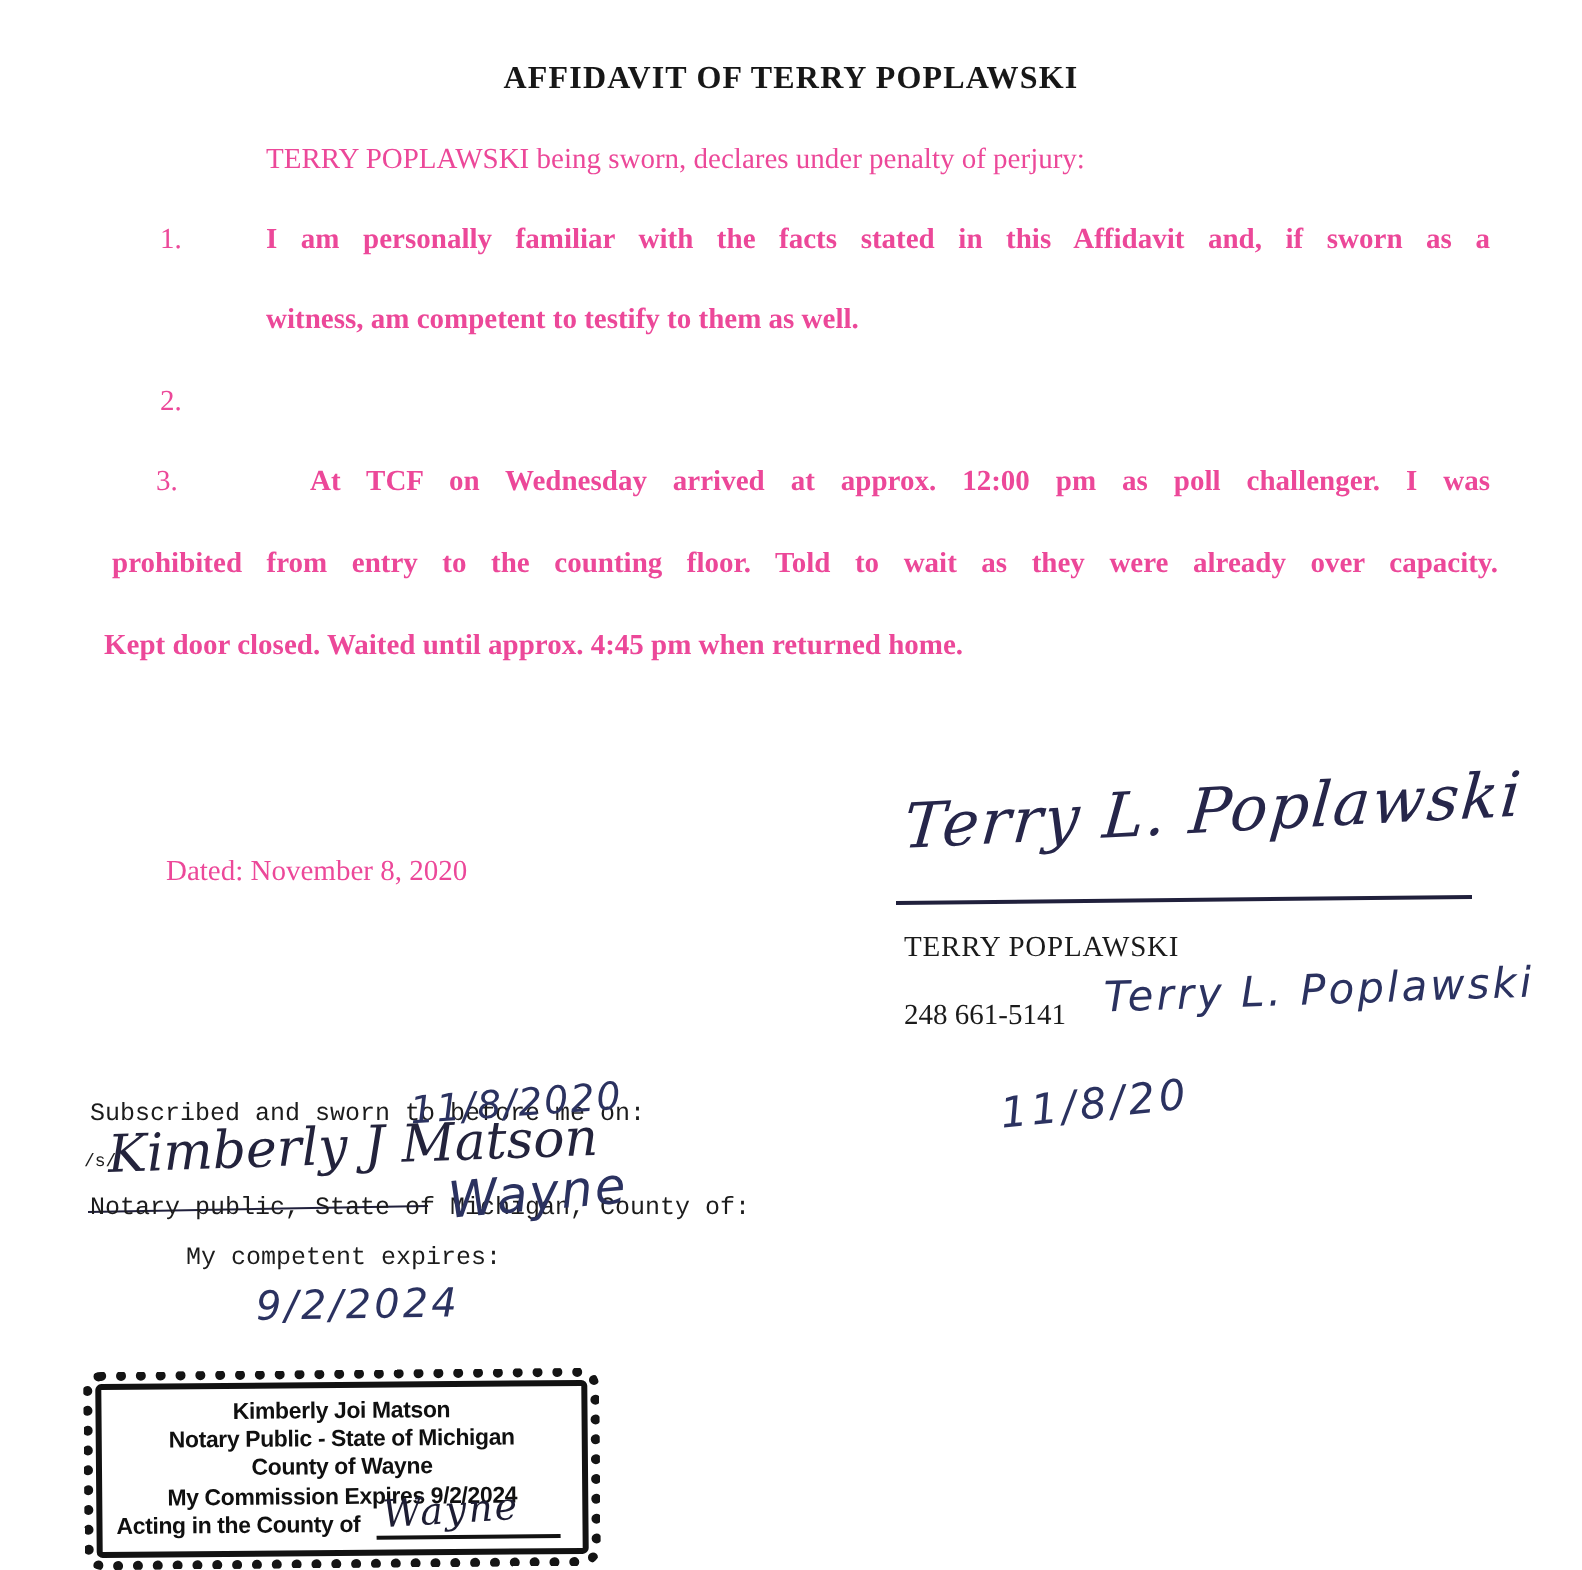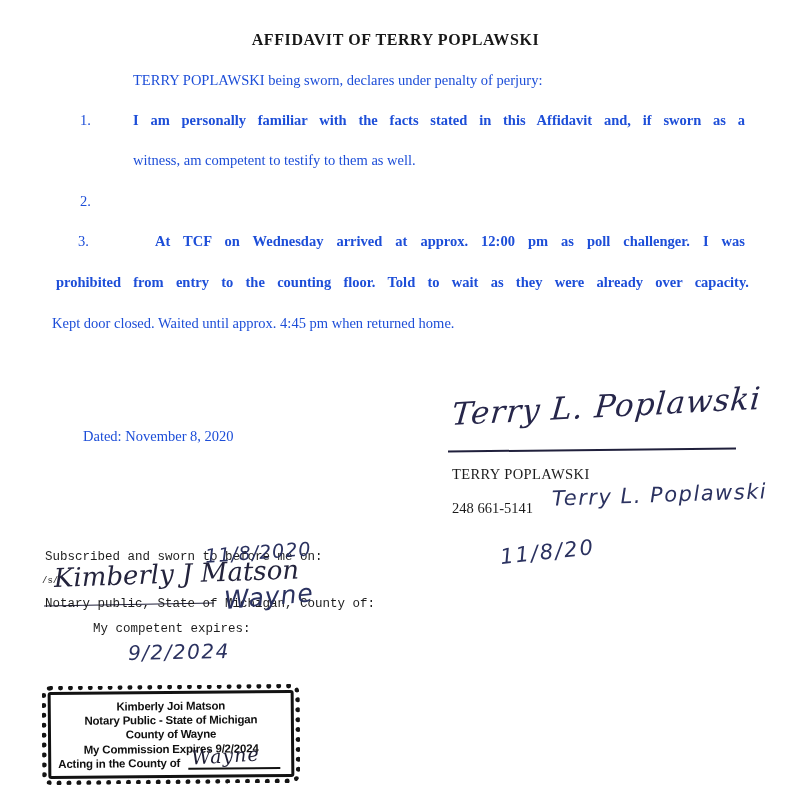--- a/index.html
+++ b/index.html
@@ -14,27 +14,27 @@
   }
   .abs { position: absolute; }
 
   .doc-title {
     top: 31px; left: 0; width: 791px;
     text-align: center;
     font-size: 16px; font-weight: bold;
     letter-spacing: 0.6px;
     color: #171717;
   }
-  .body-text { font-size: 14.5px; color: #1d4ed8; }
+  .body-text { font-size: 14.5px; color: #ec4899; }
   .intro { top: 72px; left: 133px; width: 612px; }
   .num   { width: 24px; }
   .num1  { top: 112px; left: 80px; }
   .num2  { top: 193px; left: 80px; }
   .num3  { top: 233px; left: 78px; }
-  .line  { white-space: nowrap; }
+  .line  { white-space: nowrap; font-weight: bold; }
   .jline { white-space: normal; text-align: justify; text-align-last: justify; font-weight: bold; }
 
   .i1l1 { top: 112px; left: 133px; width: 612px; }
   .i1l2 { top: 152px; left: 133px; width: 612px; }
   .i2l1 { top: 193px; left: 133px; width: 612px; }
   .i3l1 { top: 233px; left: 155px; width: 590px; }
   .i3l2 { top: 274px; left: 56px;  width: 693px; }
   .i3l3 { top: 315px; left: 52px;  width: 693px; }
 
   .dated { top: 428px; left: 83px; }

